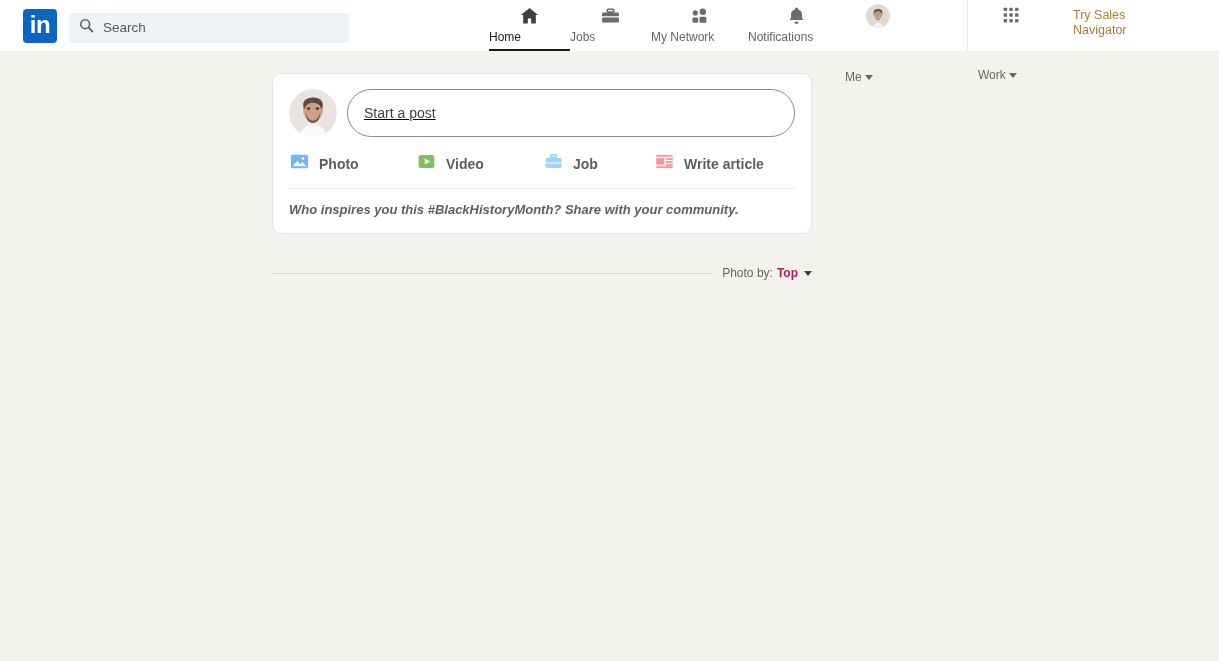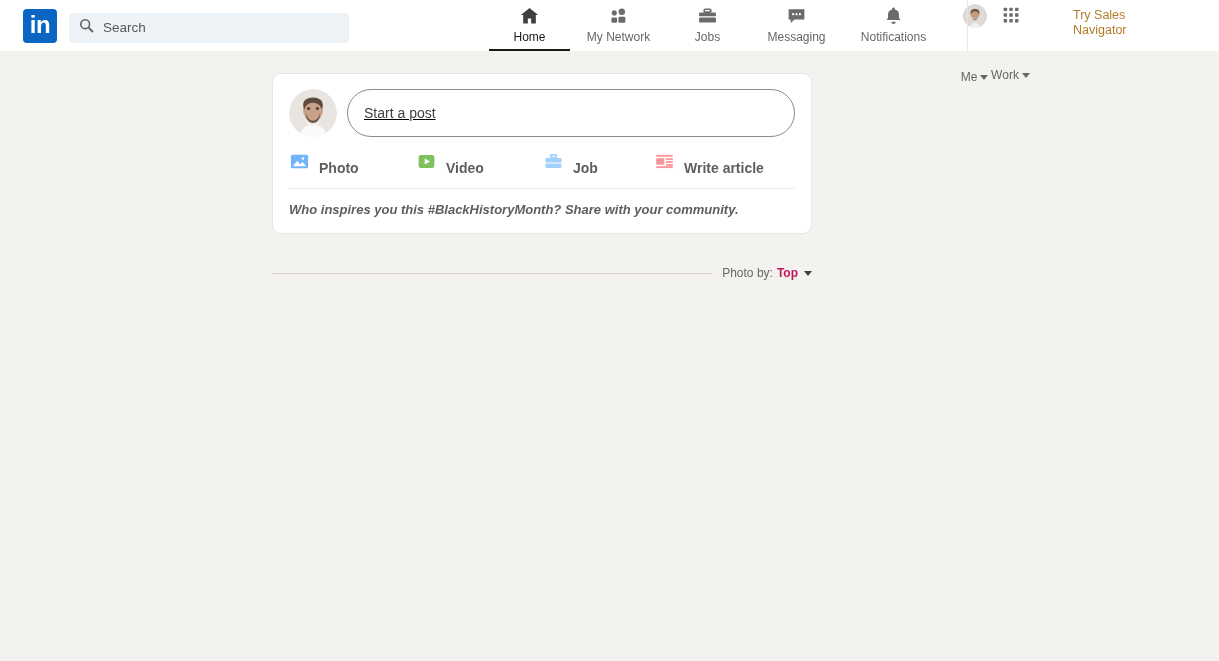--- a/index.html
+++ b/index.html
@@ -71,21 +71,20 @@
     top: 0;
     height: 51px;
     display: flex;
     align-items: flex-start;
   }
   .nav-item {
     height: 51px;
     width: 81px;
     display: flex;
     flex-direction: column;
-    align-items: center;
     justify-content: flex-start;
     padding-top: 4px;
     cursor: pointer;
     position: relative;
   }
   .nav-icon {
     height: 24px;
     display: flex;
     align-items: center;
     justify-content: center;
@@ -182,21 +181,21 @@
     color: #3f3f3f;
     cursor: pointer;
   }
 
   .actions {
     display: flex;
     padding: 14px 16px 12px 16px;
   }
   .action {
     display: flex;
-    align-items: flex-end;
+    align-items: center;
     cursor: pointer;
   }
   .action .act-label {
     margin-left: 9px;
     font-size: 14px;
     color: #5e5e5e;
     font-weight: bold;
     white-space: nowrap;
   }
   .act-photo { width: 127px; }
@@ -271,56 +270,45 @@
 
   <div class="nav">
 
     <div class="nav-item active">
       <span class="nav-icon">
         <svg width="23" height="22" viewBox="0 0 24 24">
           <path d="M12 3.2 2.6 11h2.5v9.3h5.1v-5.6h3.6v5.6h5.1V11h2.5z" fill="#404040"></path>
         </svg>
       </span>
       <span class="nav-label">Home</span>
+    </div>
+
+    <div class="nav-item">
+      <span class="nav-icon">
+        <svg width="23" height="22" viewBox="0 0 24 24">
+          <rect x="8.4" y="4.6" width="7.2" height="3.1" rx="1.1" fill="none" stroke="#6b6b6b" stroke-width="1.8"></rect>
+          <rect x="2.8" y="8.2" width="18.4" height="4.2" rx="1.3" fill="#6b6b6b"></rect>
+          <rect x="2.8" y="13.6" width="18.4" height="5.6" rx="1.3" fill="#6b6b6b"></rect>
+        </svg>
+      </span>
+      <span class="nav-label">Jobs</span>
     </div>
 
     <div class="nav-item wide">
       <span class="nav-icon">
         <svg width="23" height="22" viewBox="0 0 24 24">
           <circle cx="15.6" cy="7.3" r="3.5" fill="#6b6b6b"></circle>
           <circle cx="7.4" cy="8.6" r="2.8" fill="#6b6b6b"></circle>
           <rect x="11.9" y="12.8" width="7.6" height="6.6" rx="1.4" fill="#6b6b6b"></rect>
           <rect x="4.3" y="13.6" width="6.2" height="5.8" rx="1.3" fill="#6b6b6b"></rect>
         </svg>
       </span>
       <span class="nav-label">My Network</span>
     </div>
 
-    <div class="nav-item">
-      <span class="nav-icon">
-        <svg width="23" height="22" viewBox="0 0 24 24">
-          <rect x="8.4" y="4.6" width="7.2" height="3.1" rx="1.1" fill="none" stroke="#6b6b6b" stroke-width="1.8"></rect>
-          <rect x="2.8" y="8.2" width="18.4" height="4.2" rx="1.3" fill="#6b6b6b"></rect>
-          <rect x="2.8" y="13.6" width="18.4" height="5.6" rx="1.3" fill="#6b6b6b"></rect>
-        </svg>
-      </span>
-      <span class="nav-label">Jobs</span>
-    </div>
-
-    <div class="nav-item wide">
-      <span class="nav-icon">
-        <svg width="23" height="22" viewBox="0 0 24 24">
-          <path d="M3.4 4.6h17.2v11.1H9.9l-4.3 3.8v-3.8H3.4z" fill="#6b6b6b"></path>
-          <circle cx="8.3" cy="10.1" r="1.25" fill="#ffffff"></circle>
-          <circle cx="12" cy="10.1" r="1.25" fill="#ffffff"></circle>
-          <circle cx="15.7" cy="10.1" r="1.25" fill="#ffffff"></circle>
-        </svg>
-      </span>
-      <span class="nav-label">Messaging</span>
-    </div>
 
     <div class="nav-item wide">
       <span class="nav-icon">
         <svg width="23" height="22" viewBox="0 0 24 24">
           <path d="M12 2.6a1.6 1.6 0 0 1 1.6 1.6v.6a5.9 5.9 0 0 1 4.4 5.7v3.4l1.7 2.5H4.3L6 14.1v-3.4a5.9 5.9 0 0 1 4.4-5.7v-.6A1.6 1.6 0 0 1 12 2.6z" fill="#6b6b6b"></path>
           <path d="M9.6 18.2h4.8a2.4 2.4 0 0 1-4.8 0z" fill="#6b6b6b"></path>
         </svg>
       </span>
       <span class="nav-label">Notifications</span>
     </div>

